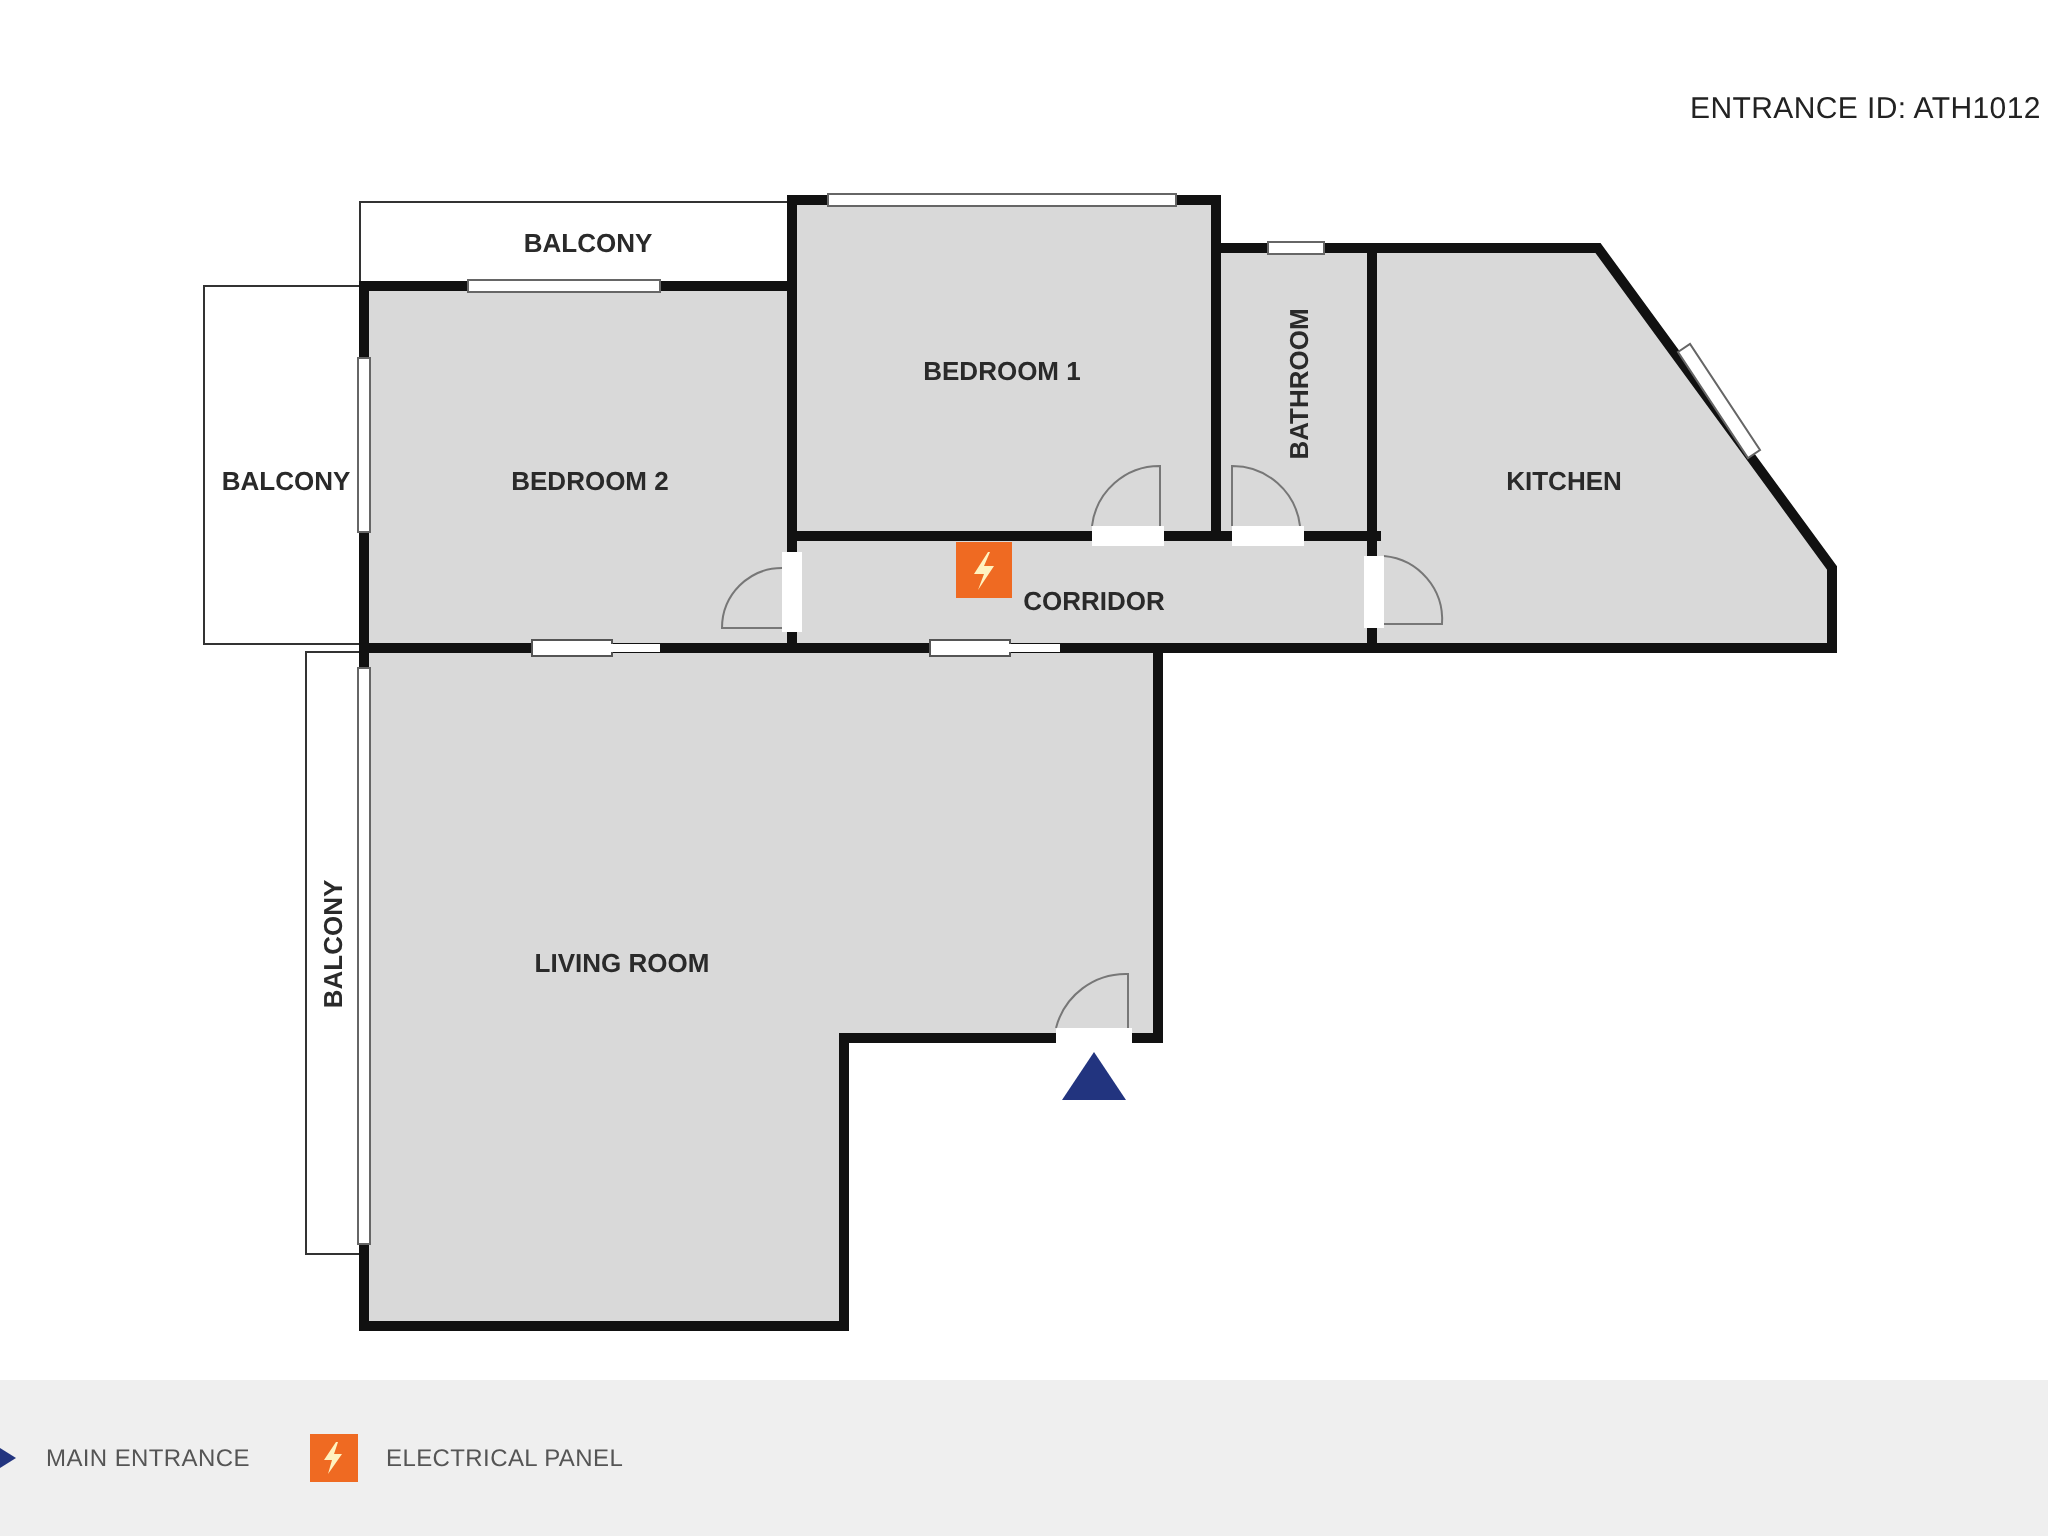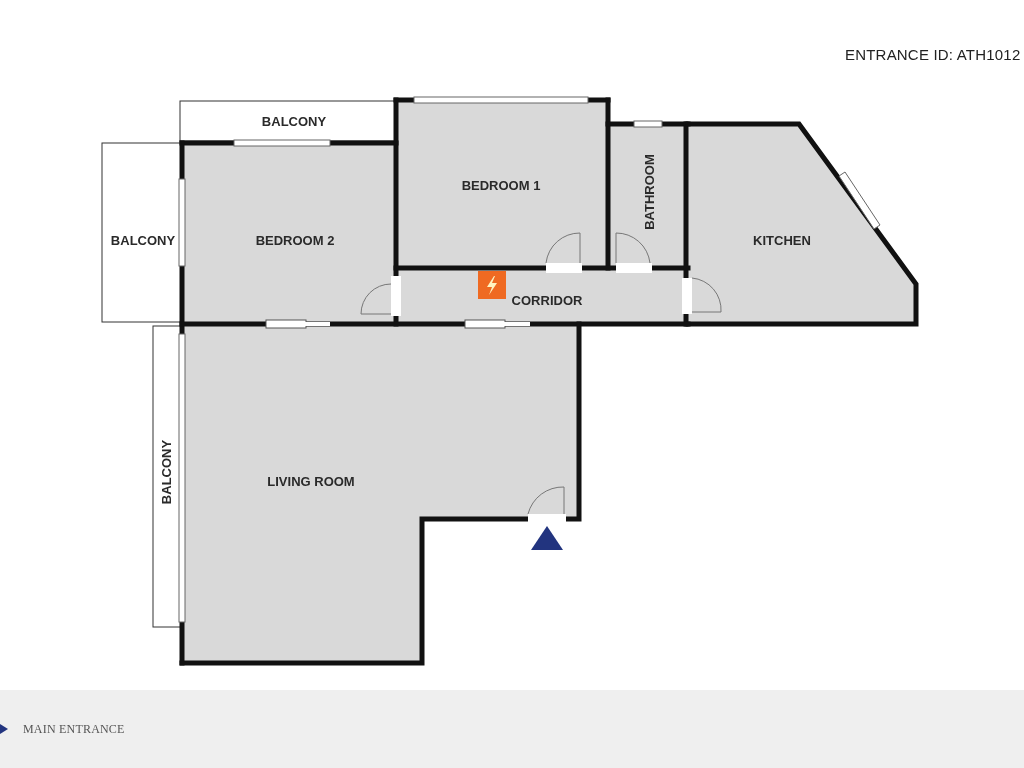--- a/index.html
+++ b/index.html
@@ -1,21 +1,21 @@
 <!DOCTYPE html>
 <html><head>
 <meta charset="utf-8">
 <style>
   html, body { margin:0; padding:0; }
   body { width:1024px; height:768px; position:relative; background:#ffffff; overflow:hidden;
          font-family:"Liberation Sans", sans-serif; }
   #plan { position:absolute; left:0; top:0; }
   .room-label { font-family:"Liberation Sans", sans-serif; font-weight:bold; font-size:13px; fill:#2a2a2a; }
   .property-id { position:absolute; top:46px; left:845px; font-size:15px; color:#222; white-space:nowrap; letter-spacing:0.2px; }
-  .legend { position:absolute; left:0; top:690px; width:1024px; height:78px; background:#efefef;font-family:Liberation Serif, serif; }
+  .legend { position:absolute; left:0; top:690px; width:1024px; height:78px; background:#efefef; }
   .legend-item { position:absolute; top:0; height:78px; display:flex; align-items:center; }
   .legend-text { font-size:12px; color:#555; letter-spacing:0.2px; }
 </style>
 </head>
 <body>
 
 <div class="property-id">ENTRANCE ID: ATH1012</div>
 
 <svg id="plan" width="1024" height="690" viewBox="0 0 1024 690">
 
@@ -106,14 +106,21 @@
   <text class="room-label" x="311" y="486" text-anchor="middle">LIVING ROOM</text>
 </svg>
 
 <div class="legend">
   <div class="legend-item" style="left:0;">
     <svg width="12" height="14" viewBox="0 0 12 14">
       <polygon points="0,2 8,7 0,12" fill="#22347f"></polygon>
     </svg>
     <span class="legend-text" style="margin-left:11px;">MAIN ENTRANCE</span>
   </div>
+  <div class="legend-item" style="left:155px;">
+    <svg width="24" height="24" viewBox="0 0 24 24">
+      <rect x="0" y="0" width="24" height="24" fill="#ef6a22"></rect>
+      <path d="M13,4 L7,13 L11,13 L9,20 L16,10 L12,10 L14,4 Z" fill="#fff3c0"></path>
+    </svg>
+    <span class="legend-text" style="margin-left:14px;">ELECTRICAL PANEL</span>
+  </div>
 
 </div>
 
 </body></html>

